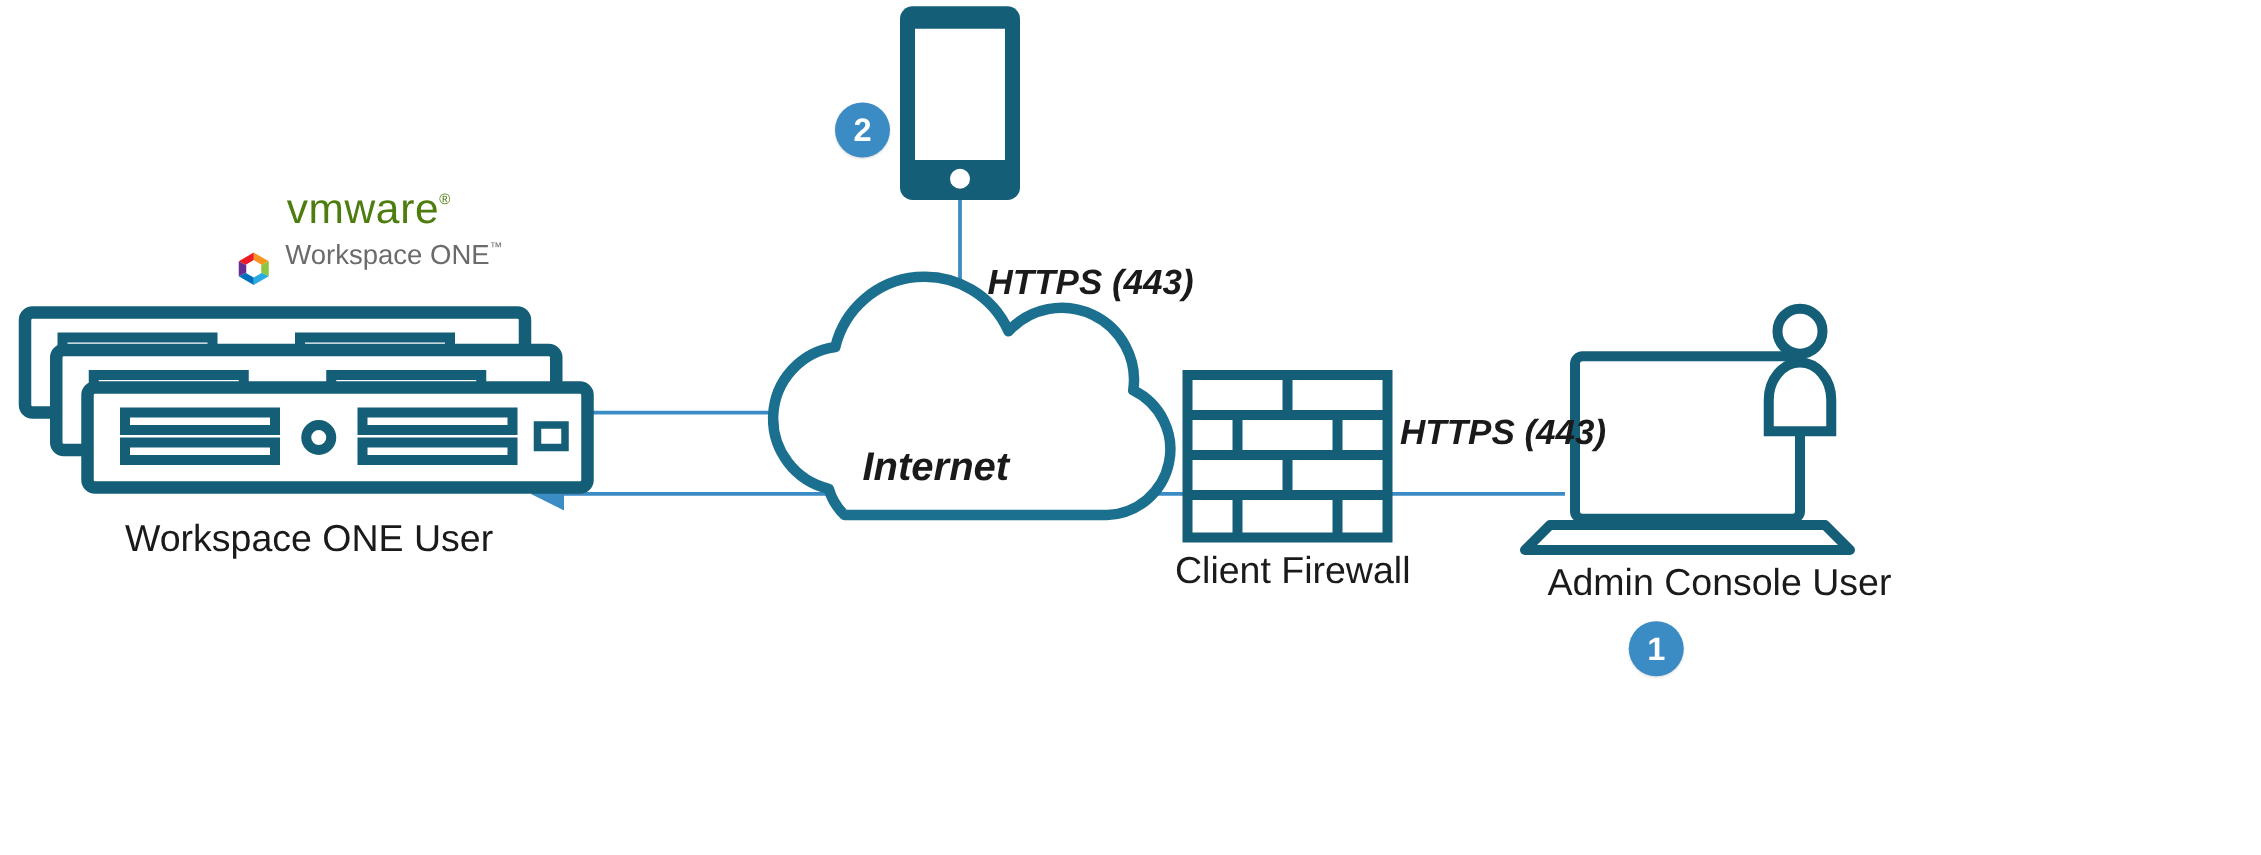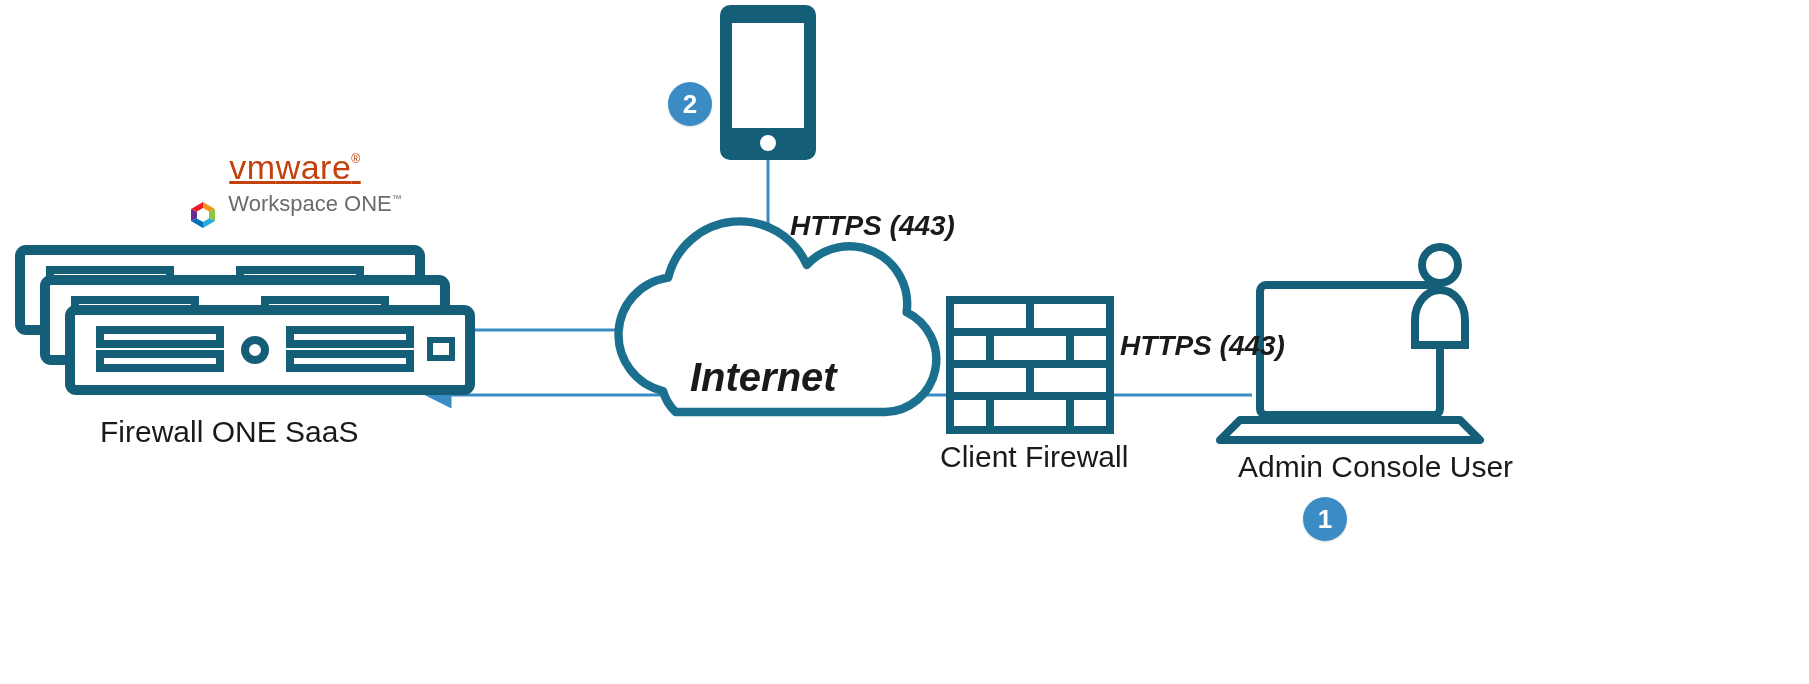--- a/index.html
+++ b/index.html
@@ -39,23 +39,22 @@
   .vmware-brand {
     position: absolute;
     left: 175px;
     top: 148px;
     width: 240px;
     text-align: center;
   }
   .vmware-word {
     font-size: 34px;
     font-weight: 400;
-    color: #c2410c;
+    color: #4d7c0f;
     letter-spacing: 0.5px;
-    text-decoration: underline;
   }
   .vmware-word .thin { font-weight: 300; }
   .vmware-word sup { font-size: 12px; vertical-align: top; position: relative; top: 4px;}
   .ws-one-line {
     display: flex;
     justify-content: center;
     gap: 10px;
     margin-top: 4px;
   }
   .ws-one-text {
@@ -186,22 +185,22 @@
 <div class="vmware-brand">
   <div class="vmware-word">
     <span class="thin">vm</span><span>ware</span><sup>®</sup>
   </div>
   <div class="ws-one-line">
     <span style="width:30px; display:inline-block;"></span>
     <span class="ws-one-text"><span>Workspace ONE</span><sup>™</sup></span>
   </div>
 </div>
 
-<div class="label" style="left:100px; top:415px;">Firewall ONE SaaS</div>
-<div class="label label-bold" style="left:690px; top:355px; font-size:40px;">Internet</div>
+<div class="label" style="left:100px; top:415px;">Workspace ONE User</div>
+<div class="label label-bold" style="left:690px; top:355px; font-size:32px;">Internet</div>
 <div class="label" style="left:940px; top:440px;text-align:center;">Client Firewall</div>
 <div class="label" style="left:1238px; top:450px;">Admin Console User</div>
 
 <div class="label label-bold" style="left:790px; top:210px; font-size:28px;">HTTPS (443)</div>
 <div class="label label-bold" style="left:1120px; top:330px; font-size:28px;">HTTPS (443)</div>
 
 <div class="badge" style="left:1303px; top:497px;">1</div>
 <div class="badge" style="left:668px; top:82px;">2</div>
 
 </body></html>

